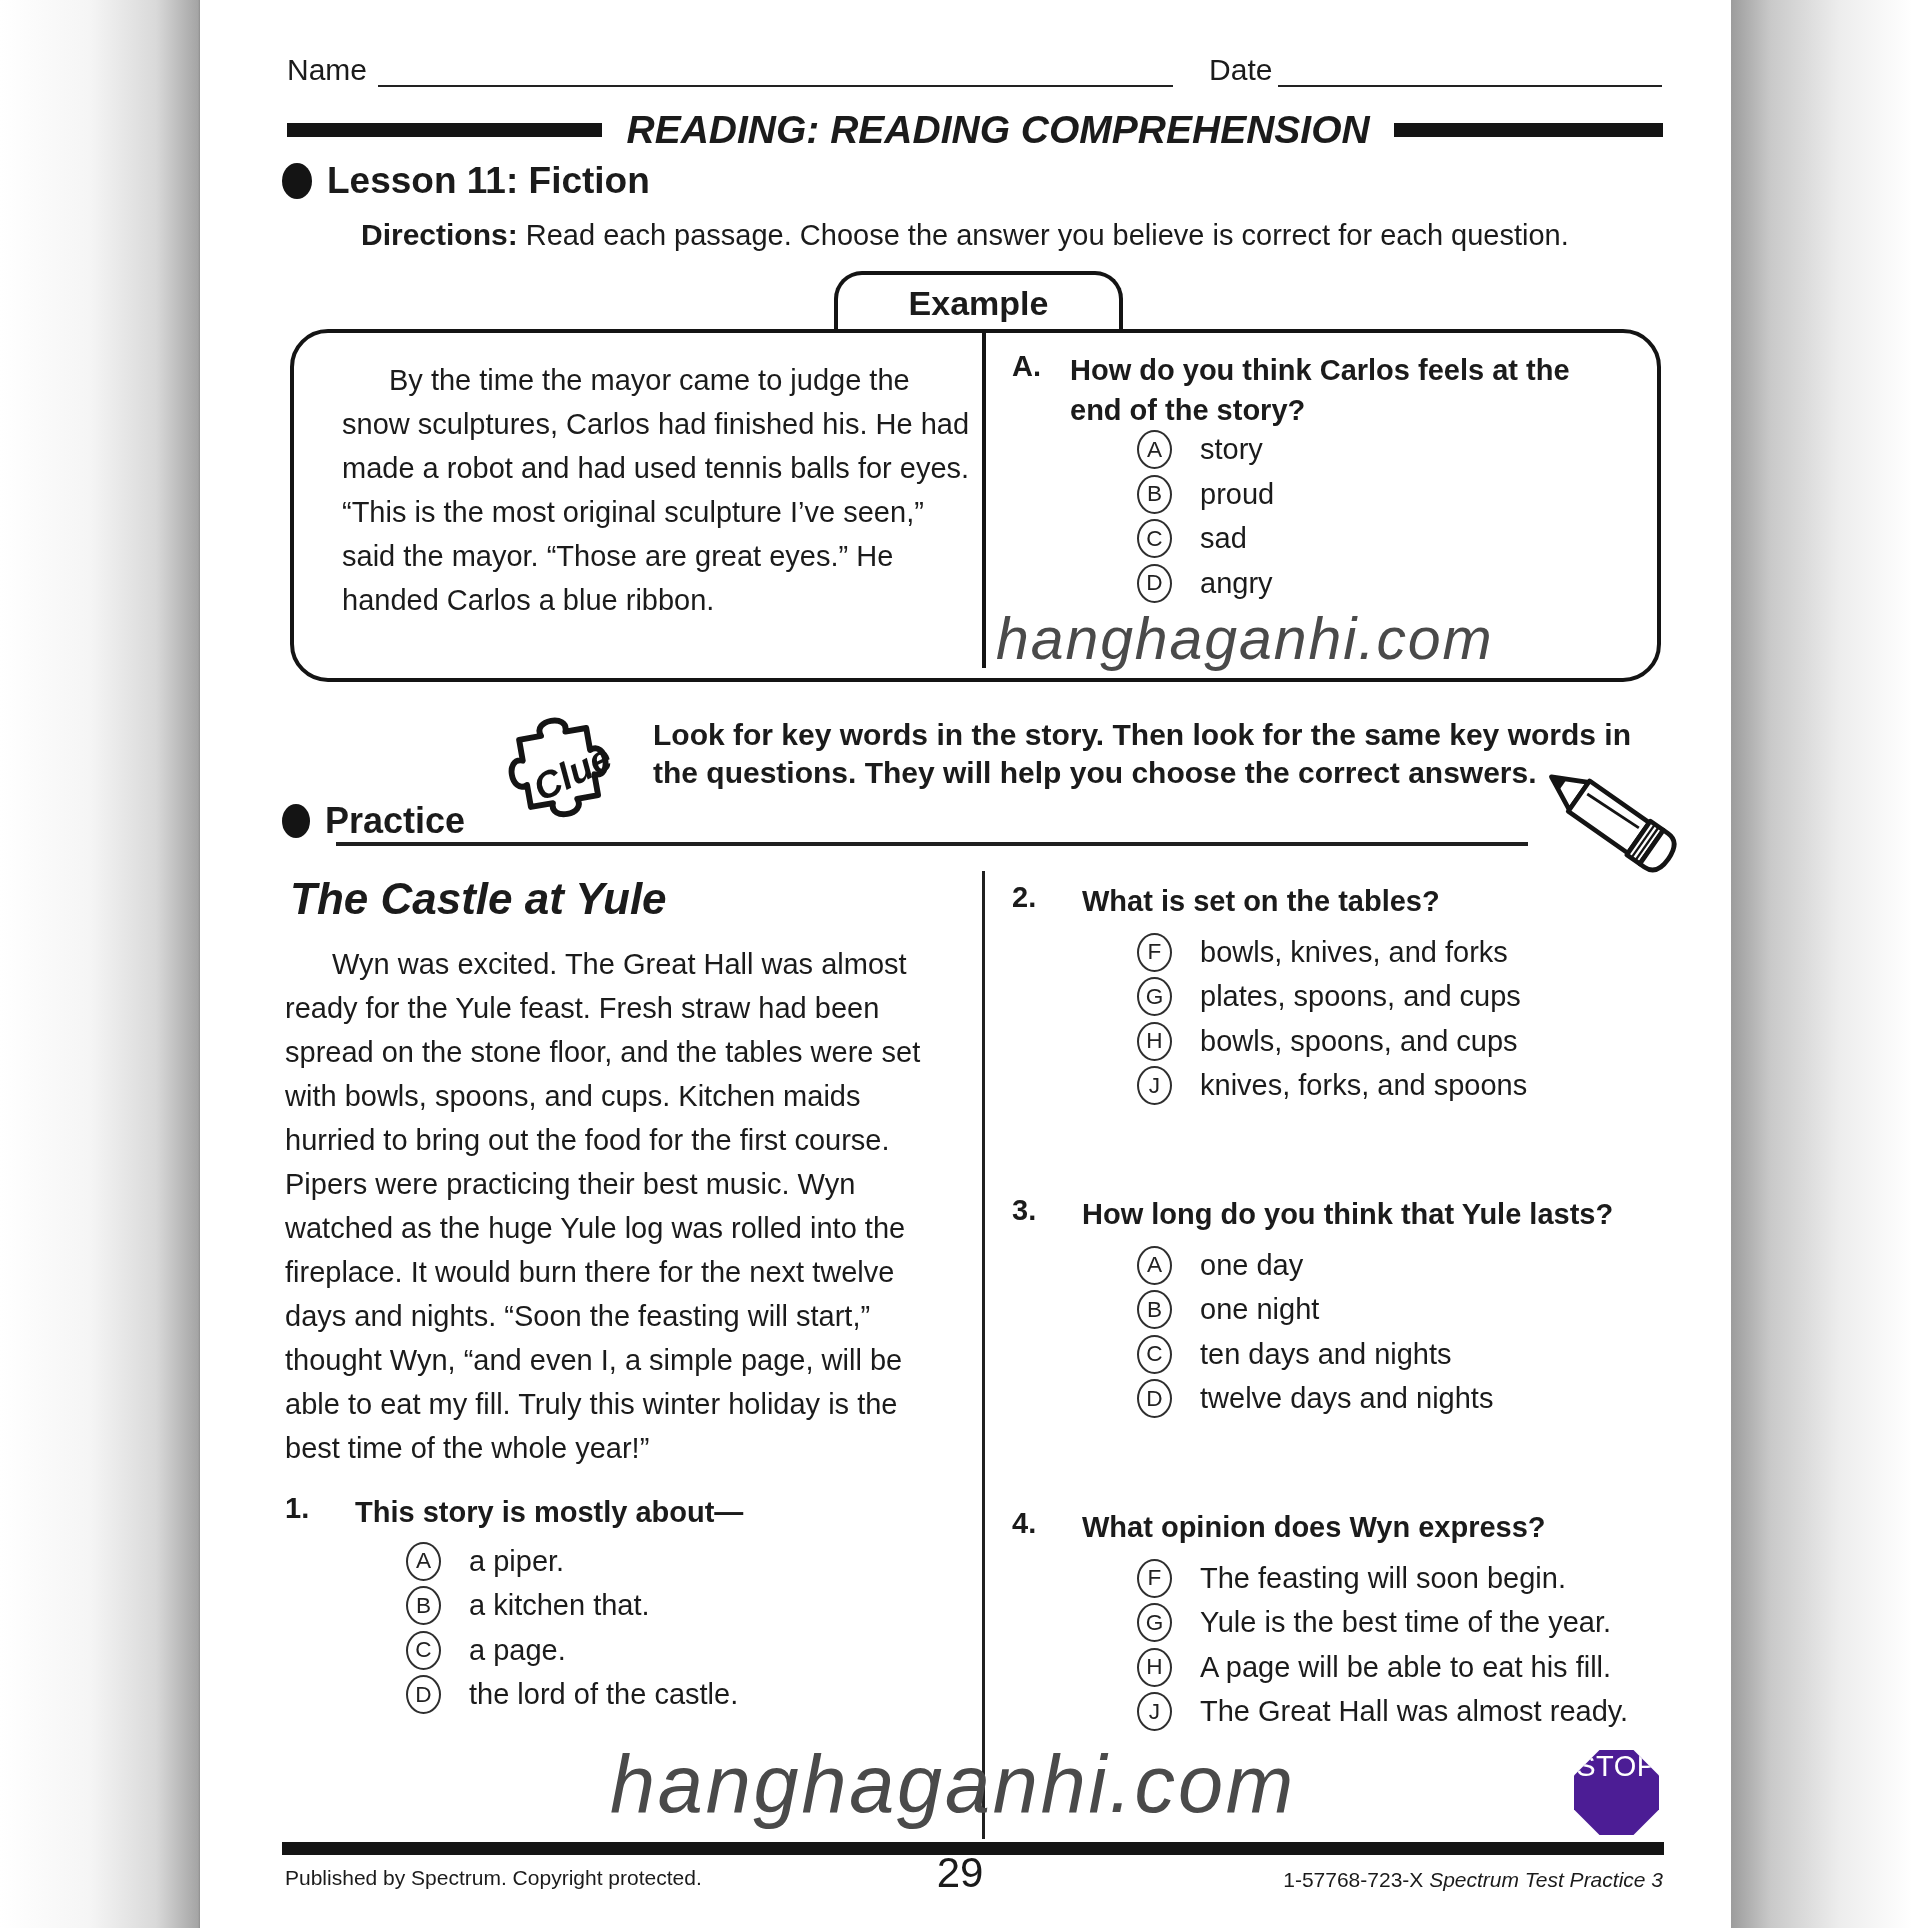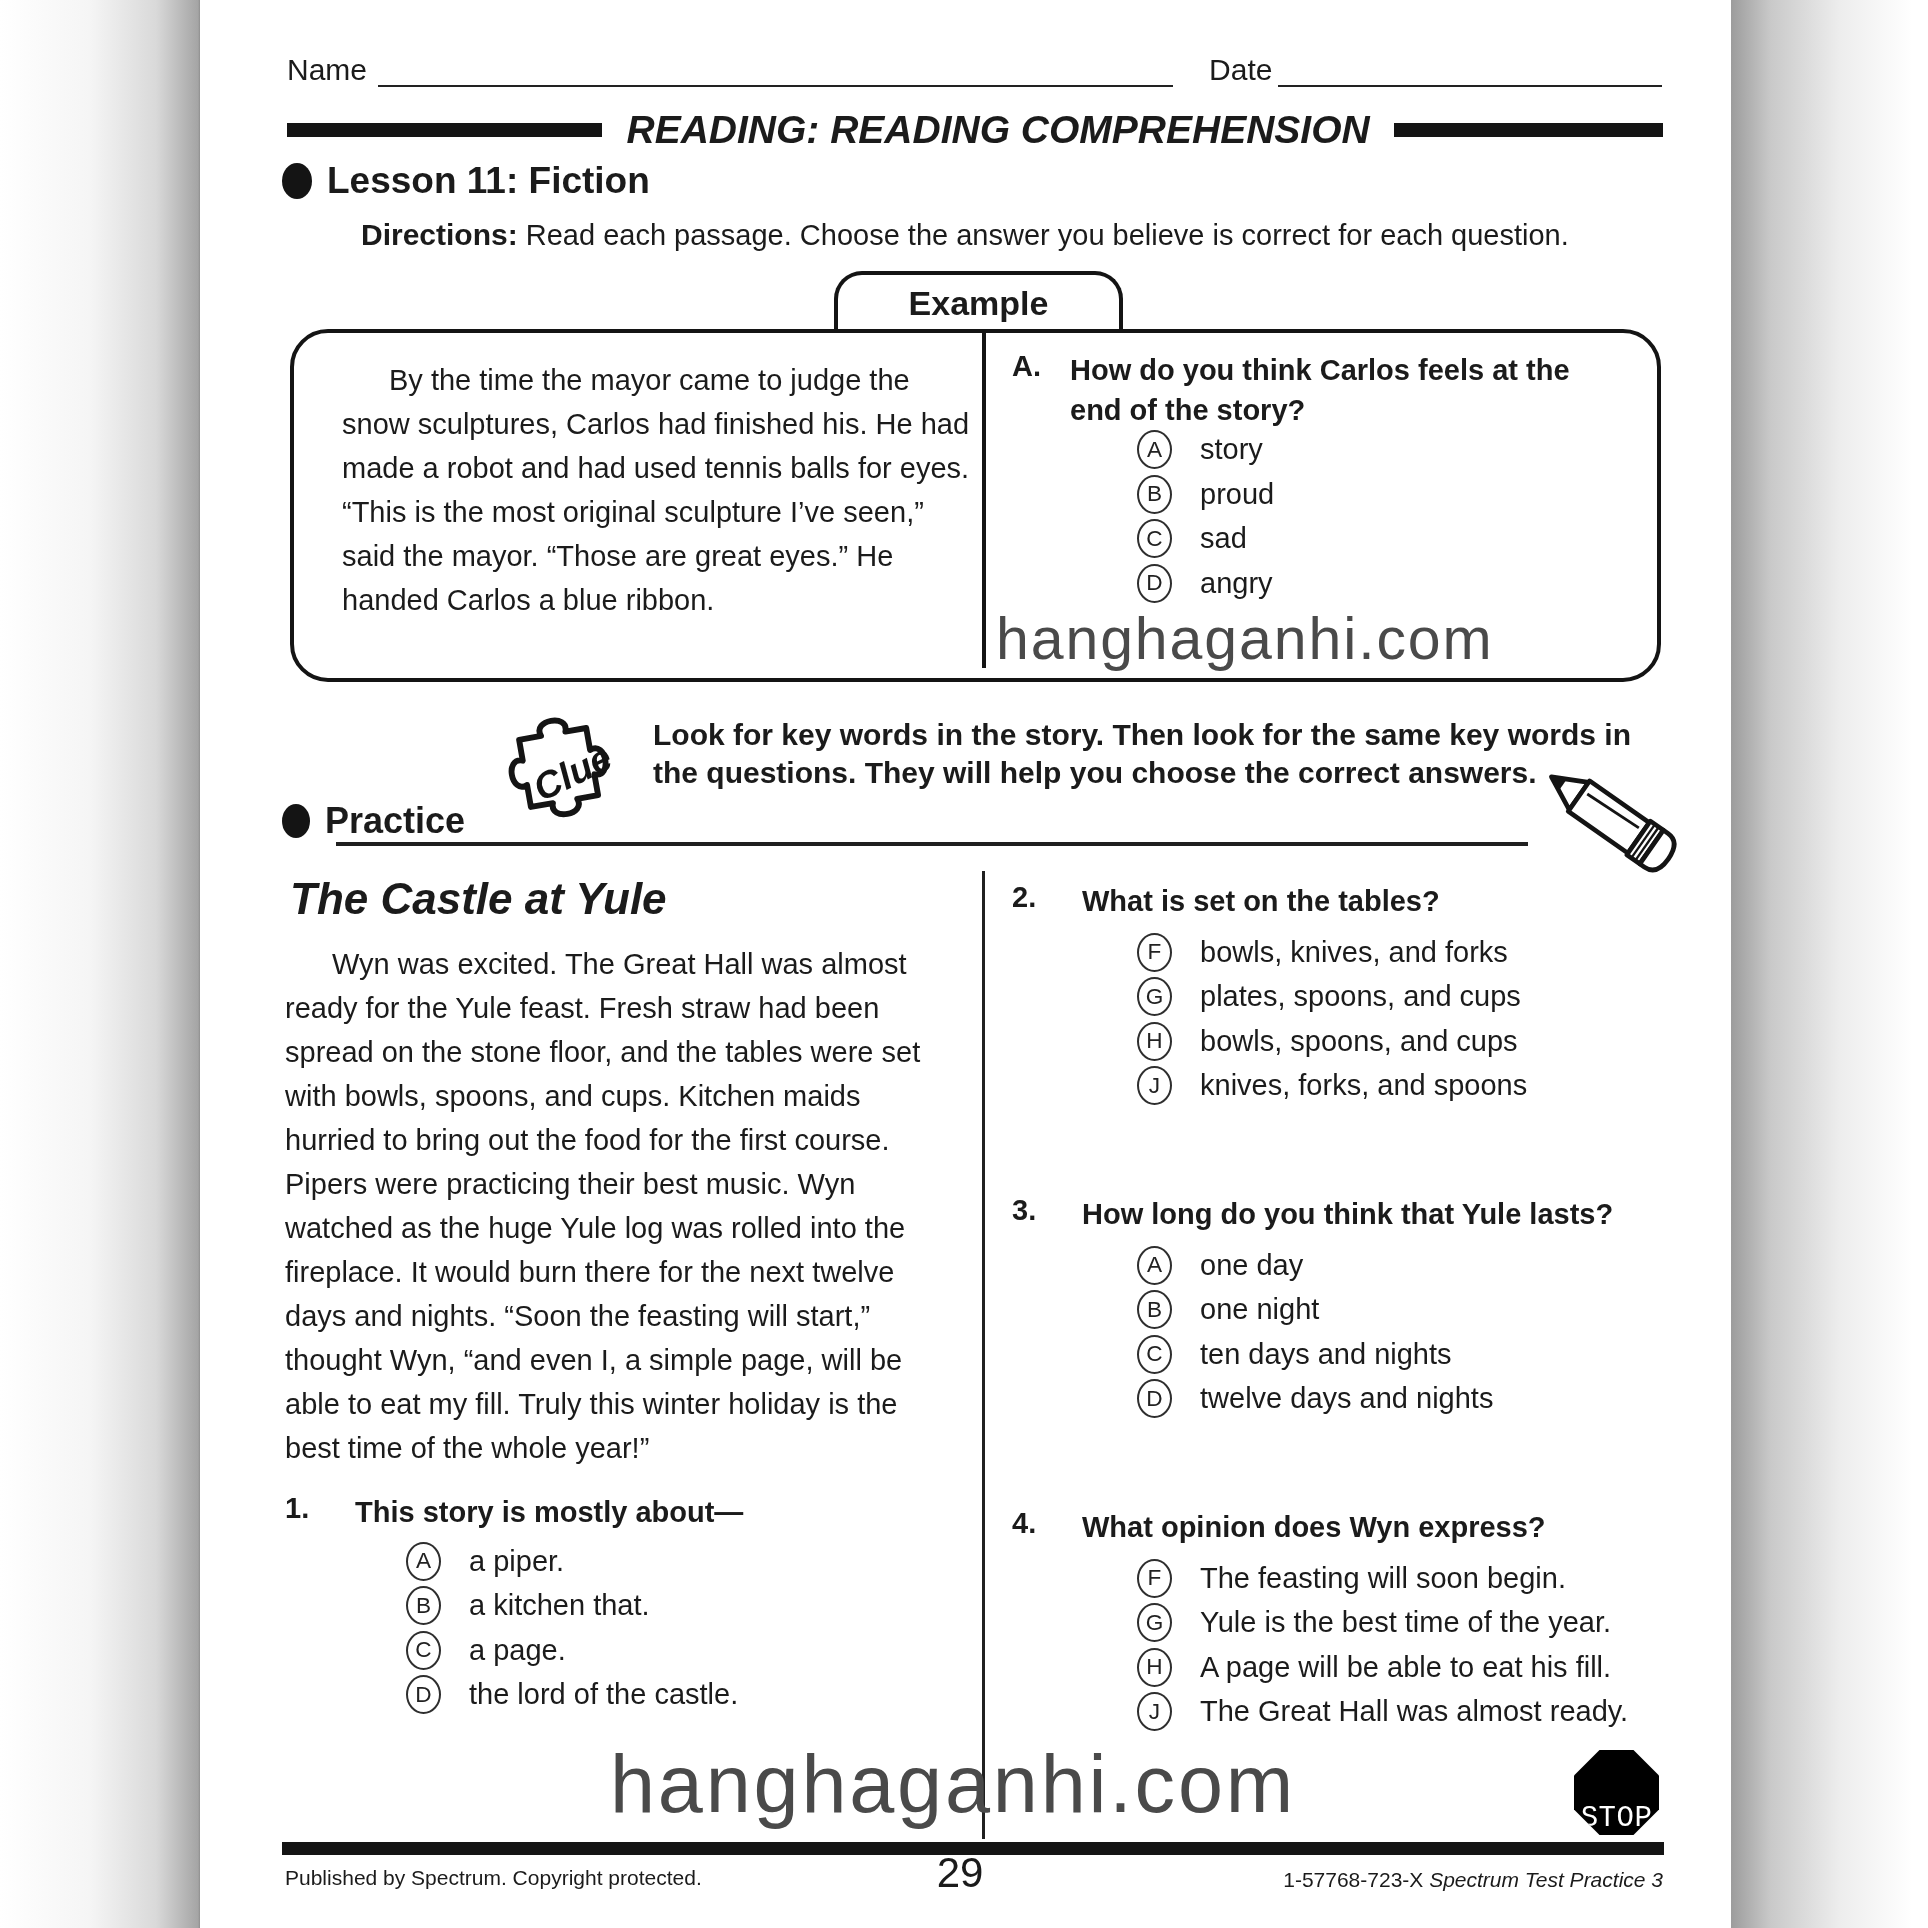--- a/index.html
+++ b/index.html
@@ -72,28 +72,28 @@
   .clue-icon{left:482px;top:695px;width:162px;height:141px;}
   .clue-text{left:653px;top:716px;font-weight:bold;font-size:30px;line-height:38px;}
   .pencil-icon{left:1524px;top:746px;width:168px;height:141px;}
 
   
   .col-divider{left:982px;top:871px;width:2.8px;height:968px;background:#202020;}
   .story-title{left:290px;top:874px;font-size:44px;font-weight:bold;font-style:italic;}
   .story-text{left:285px;top:942px;width:667px;font-size:29px;line-height:44px;text-indent:47px;}
 
   
-  .wm{color:#4a4a4a;white-space:nowrap;}
+  .wm{color:#4a4a4a;white-space:nowrap;font-style:italic;}
   .wm1{left:996px;top:605px;font-size:59px;letter-spacing:1.9px;}
   .wm2{left:610px;top:1738px;font-size:81px;letter-spacing:2.8px;}
 
   
-  .stop{left:1574px;top:1750px;width:85px;height:85px;background:#000000;color:#fff;
-    display:flex;align-items:flex-end;justify-content:center;font-size:29px;letter-spacing:0.5px;
-    clip-path:polygon(30% 0%,70% 0%,100% 30%,100% 70%,70% 100%,30% 100%,0% 70%,0% 30%);font-family:Liberation Mono, monospace;}
+  .stop{left:1574px;top:1750px;width:85px;height:85px;background:#4c1d95;color:#fff;
+    display:flex;align-items:flex-start;justify-content:center;font-size:29px;letter-spacing:0.5px;
+    clip-path:polygon(30% 0%,70% 0%,100% 30%,100% 70%,70% 100%,30% 100%,0% 70%,0% 30%);}
 
   
   .footer-bar{left:282px;top:1842px;width:1382px;height:13px;background:#141414;}
   .footer-left{left:285px;top:1866px;font-size:21px;}
   .footer-page{left:899px;top:1849px;width:122px;text-align:center;font-size:42px;}
   .footer-right{left:1036px;top:1868px;width:627px;text-align:right;font-size:21px;white-space:nowrap;}
   .footer-right i{font-style:italic;}
 </style>
 </head>
 <body>

